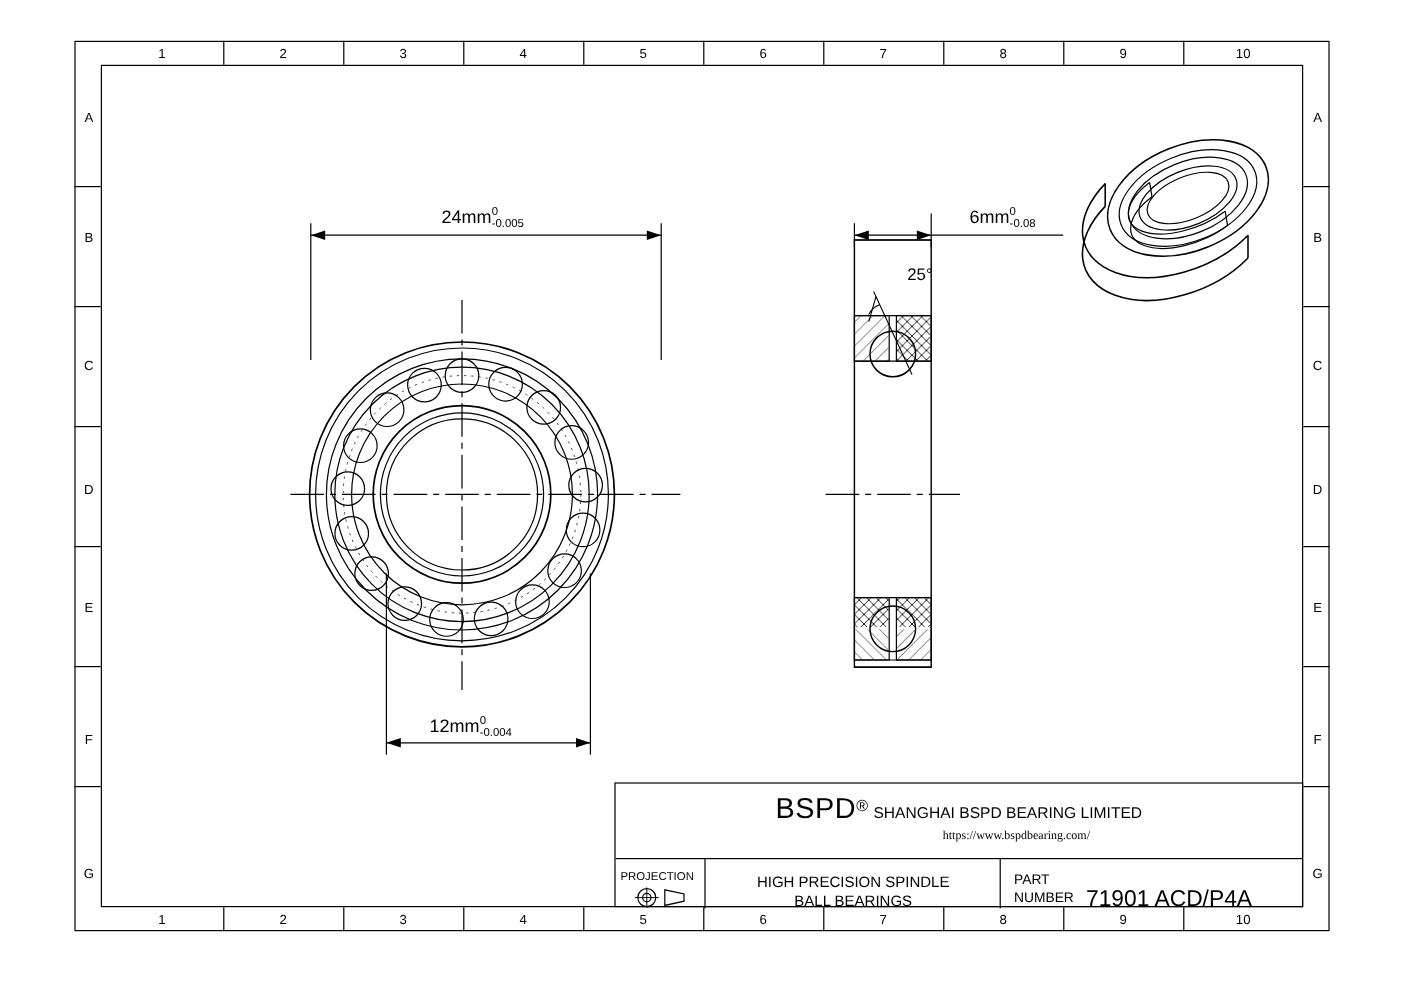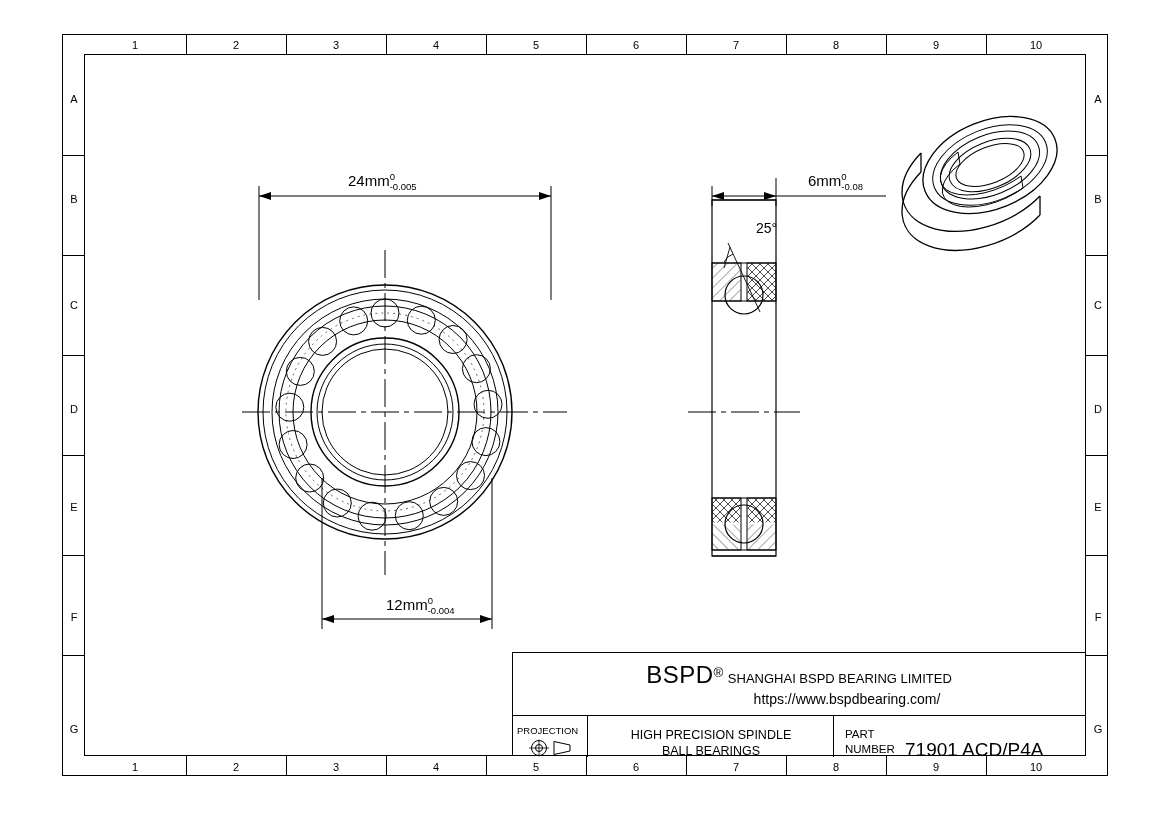--- a/index.html
+++ b/index.html
@@ -87,21 +87,22 @@
     text-align: center;
   }
   .brand {
     font-size: 24px;
     letter-spacing: 0.5px;
   }
   .company-name {
     font-size: 13px;
   }
   .company-url {
-    font-size: 14px;
+    font-size: 10px;
+    font-family: Liberation Serif, serif;
   }
   .tb-proj-label {
     position: absolute;
     left: 4px;
     top: 72px;
     width: 66px;
     font-size: 9.5px;
   }
   .tb-proj-symbol {
     position: absolute;
@@ -370,25 +371,25 @@
       <ellipse cx="990" cy="165" rx="43" ry="23" transform="rotate(-22 990 165)"></ellipse>
       <ellipse cx="990" cy="165" rx="36" ry="18" transform="rotate(-22 990 165)"></ellipse>
 
       <path d="M 958 152 A 36 18 -22 0 0 1021 176"></path>
       <path d="M 958 152 L 960 164"></path>
       <path d="M 1021 176 L 1023 188"></path>
       <path d="M 960 164 A 36 18 -22 0 0 1023 188"></path>
     </g>
   </svg>
 
-  <div class="dim" style="left:348px; top:172px;">
+  <div class="dim" style="left:368px; top:172px;">
     <span>24mm</span><span class="tol"><span class="up">0</span><span class="lo">-0.005</span></span>
   </div>
 
-  <div class="dim" style="left:358px; top:596px;margin-left:28px;">
+  <div class="dim" style="left:358px; top:596px;">
     <span>12mm</span><span class="tol"><span class="up">0</span><span class="lo">-0.004</span></span>
   </div>
 
   <div class="dim" style="left:808px; top:172px;">
     <span>6mm</span><span class="tol"><span class="up">0</span><span class="lo">-0.08</span></span>
   </div>
 
   <div class="angle-text" style="left:712px; top:220px;">25°</div>
 
   <div class="title-block">

